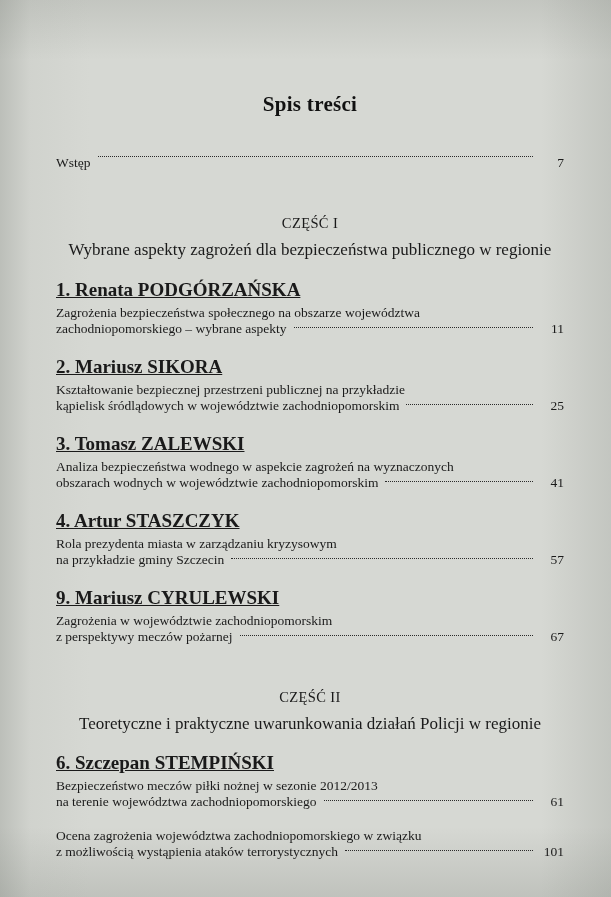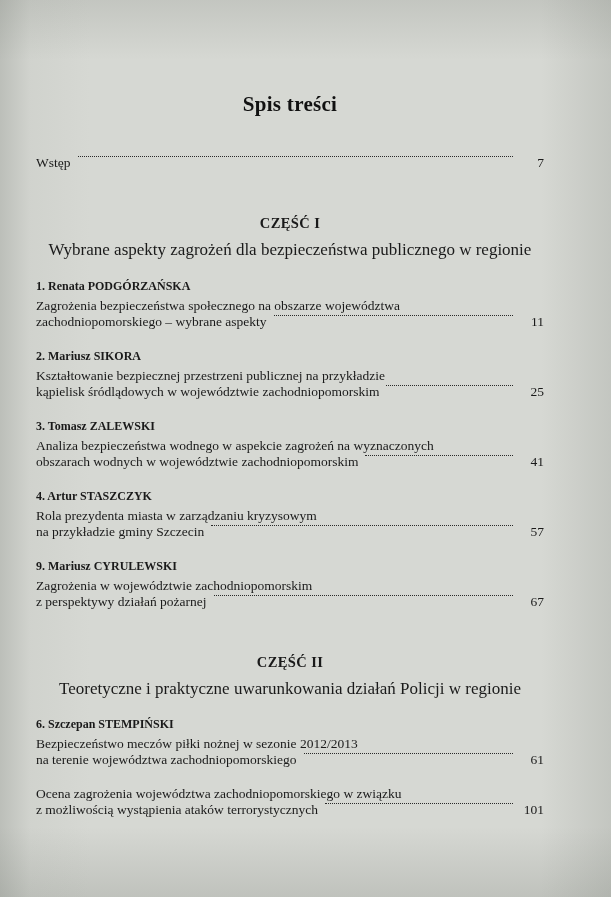--- a/index.html
+++ b/index.html
@@ -21,21 +21,21 @@
     inset: 0;
     background:
       linear-gradient(to right, rgba(120,125,118,0.28) 0px, rgba(160,164,157,0.10) 30px, rgba(255,255,255,0.0) 90px),
       linear-gradient(to left, rgba(120,125,118,0.20) 0px, rgba(255,255,255,0.0) 70px),
       linear-gradient(to bottom, rgba(140,144,137,0.25) 0px, rgba(255,255,255,0) 60px),
       linear-gradient(to top, rgba(140,144,137,0.30) 0px, rgba(255,255,255,0) 70px),
       #d6d8d3;
   }
   .content {
     position: absolute;
-    left: 36px;
+    left: 56px;
     top: 0;
     width: 508px;
     height: 682px;
   }
   .doc-title {
     text-align: center;
     font-size: 21px;
     font-weight: bold;
     letter-spacing: 0.3px;
     margin-top: 92px;
@@ -58,45 +58,46 @@
     flex: 0 0 auto;
     width: 26px;
     text-align: right;
     font-size: 13.5px;
   }
   .part {
     margin-top: 30px;
     text-align: center;
   }
   .part-label {
-    font-weight: bold;
+    font-weight: normal;
     font-size: 14.5px;
     letter-spacing: 0.4px;
   }
   .part-sub {
     font-size: 17px;
     margin-top: 8px;
   }
   .item {
     margin-top: 19px;
   }
   .item-author {
     font-weight: bold;
-    font-size: 12px;
+    font-size: 19px;
     margin-bottom: 4px;
+    text-decoration: underline;
   }
   .item-title-block {
     font-size: 13.5px;
   }
   .title-line {
     display: block;
   }
   .title-last {
     display: flex;
-    align-items: flex-start;
+    align-items: center;
   }
   .title-last .txt {
     flex: 0 1 auto;
     white-space: nowrap;
     overflow: hidden;
     text-overflow: ellipsis;
   }
   .gap-sm { margin-top: 18px; }
   .gap-part { margin-top: 44px; }
 </style>
@@ -165,21 +166,21 @@
           <span class="pg">57</span>
         </span>
       </div>
     </div>
 
     <div class="item">
       <div class="item-author">9. Mariusz CYRULEWSKI</div>
       <div class="item-title-block">
         <span class="title-line">Zagrożenia w województwie zachodniopomorskim</span>
         <span class="title-last">
-          <span class="txt">z perspektywy działań pożarnej</span>
+          <span class="txt">z perspektywy meczów pożarnej</span>
           <span class="leader"></span>
           <span class="pg">67</span>
         </span>
       </div>
     </div>
 
     <div class="part gap-part">
       <div class="part-label">CZĘŚĆ II</div>
       <div class="part-sub">Teoretyczne i praktyczne uwarunkowania działań Policji w regionie</div>
     </div>

